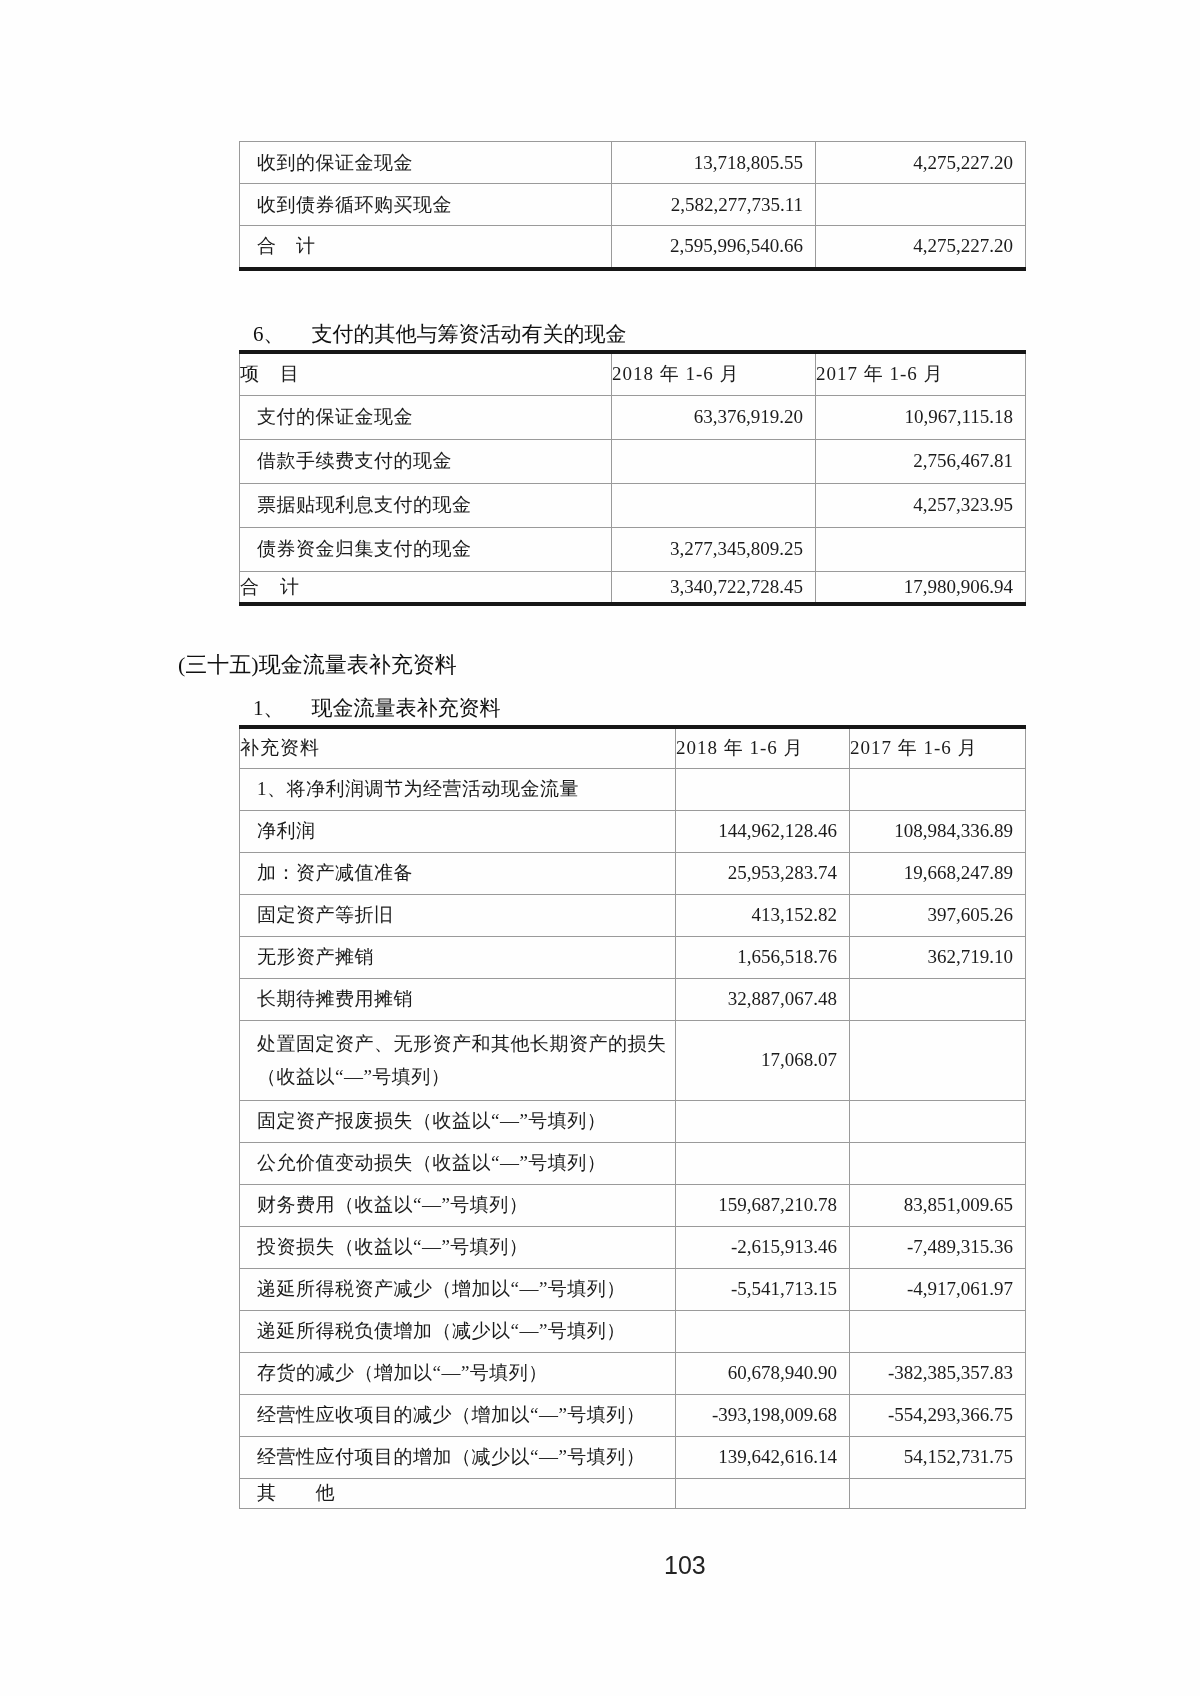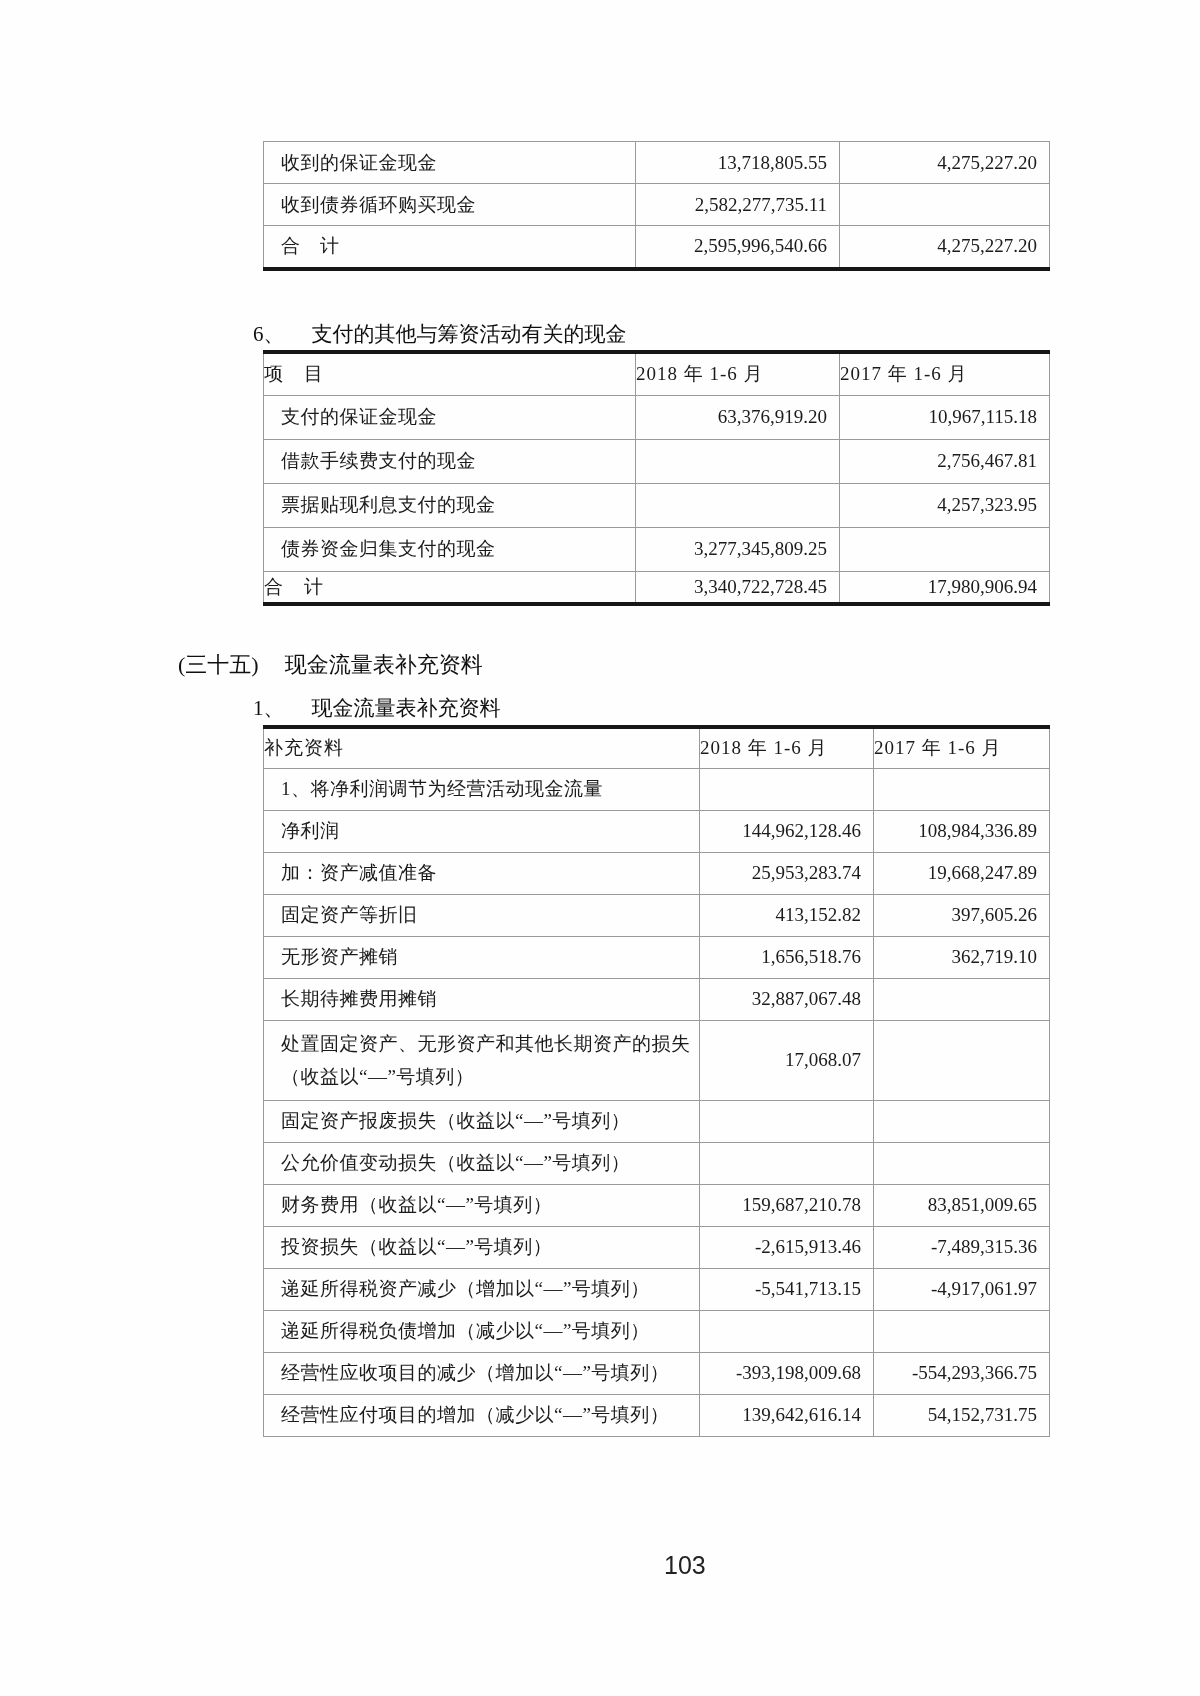--- a/index.html
+++ b/index.html
@@ -11,21 +11,20 @@
     color:#1b1b1b;
     overflow:hidden;
   }
   .page { position:absolute; inset:0; background:#fefefe; }
 
   
   table.fin {
     position:absolute; left:239px; width:786px;
     border-collapse:collapse; table-layout:fixed;
     font-size:19px;
-    margin-left:24px;
   }
   .fin td {
     border:1px solid #9a9a9a;
     padding:0; vertical-align:middle;
     white-space:nowrap; overflow:hidden;
     color:#1b1b1b;
   }
   .fin td.lbl { text-align:left;  padding-left:17px; letter-spacing:0.5px; }
   .fin td.num { text-align:right; padding-right:12px; }
   .fin td.ctr { text-align:left; letter-spacing:1px; }
@@ -33,21 +32,21 @@
 
   #carryover-table { top:141px; border-top:1px solid #9a9a9a; border-bottom:4px solid #161616; }
   #section6-table  { top:350px; border-top:4px solid #161616;  border-bottom:4px solid #161616; }
   #supplement-table{ top:725px; border-top:4px solid #161616;  border-bottom:1px solid #9a9a9a; }
 
   
   .hding { position:absolute; font-weight:normal; color:#101010; white-space:nowrap; }
   #heading-6   { top:320px; left:253px; font-size:21px; }
   #heading-6   .hnum { display:inline-block; margin-right:27px; }
   #heading-35  { top:650px; left:178px; font-size:22px; }
-  #heading-35  .hnum { display:inline-block; margin-right:26px; }
+  #heading-35  .hnum { display:inline-block; margin-right:0; }
   #heading-sub1{ top:694px; left:253px; font-size:21px; }
   #heading-sub1 .hnum { display:inline-block; margin-right:27px; }
 
   #page-number {
     position:absolute; top:1551px; left:664px;
     font-family:"Liberation Sans","DejaVu Sans",sans-serif;
     font-size:25px; color:#222;
   }
 </style>
 </head>
@@ -205,27 +204,37 @@
       <td class="lbl">递延所得税资产减少（增加以“—”号填列）</td>
       <td class="num">-5,541,713.15</td>
       <td class="num">-4,917,061.97</td>
     </tr>
     <tr style="height:42px">
       <td class="lbl">递延所得税负债增加（减少以“—”号填列）</td>
       <td class="num"></td>
       <td class="num"></td>
     </tr>
     <tr style="height:42px">
+      <td class="lbl">存货的减少（增加以“—”号填列）</td>
+      <td class="num">60,678,940.90</td>
+      <td class="num">-382,385,357.83</td>
+    </tr>
+    <tr style="height:42px">
       <td class="lbl">经营性应收项目的减少（增加以“—”号填列）</td>
       <td class="num">-393,198,009.68</td>
       <td class="num">-554,293,366.75</td>
     </tr>
     <tr style="height:42px">
       <td class="lbl">经营性应付项目的增加（减少以“—”号填列）</td>
       <td class="num">139,642,616.14</td>
       <td class="num">54,152,731.75</td>
     </tr>
+    <tr style="height:30px">
+      <td class="lbl">其　　他</td>
+      <td class="num"></td>
+      <td class="num"></td>
+    </tr>
   </tbody>
     </table>
 
   <div id="page-number">103</div>
 
 </div>
 
 </body></html>

